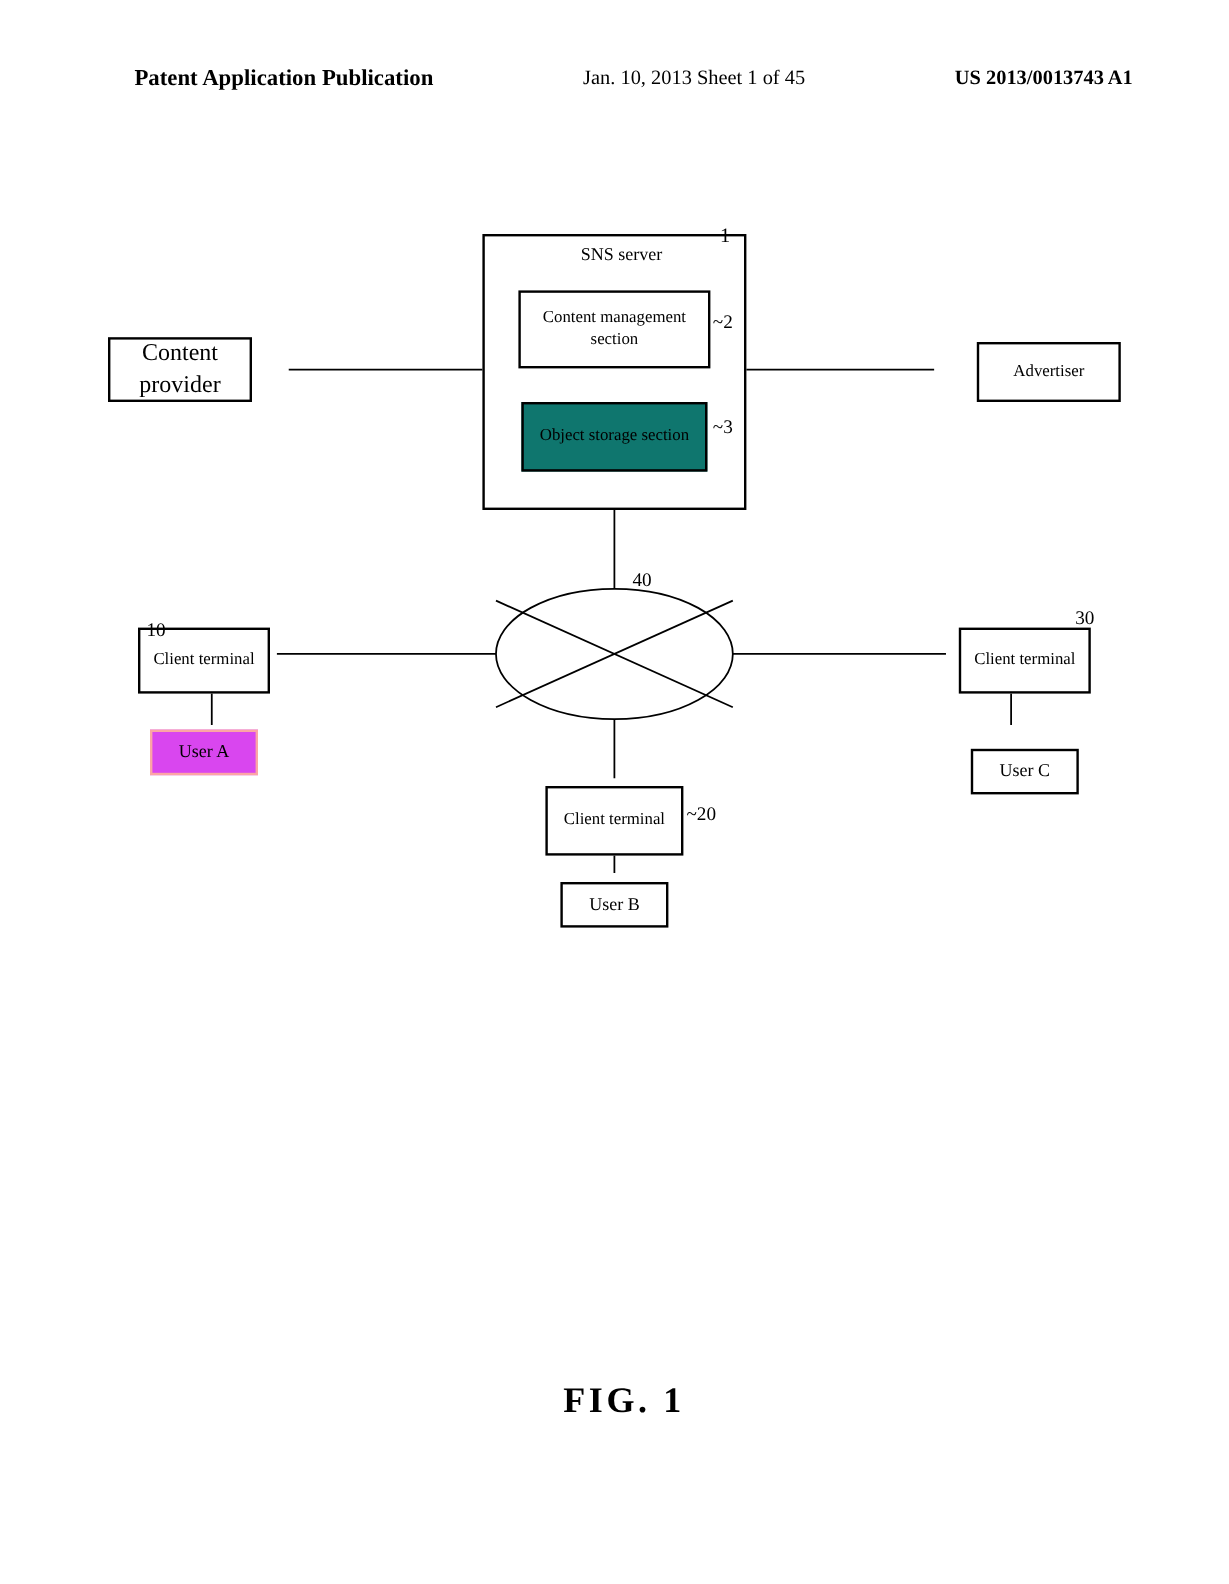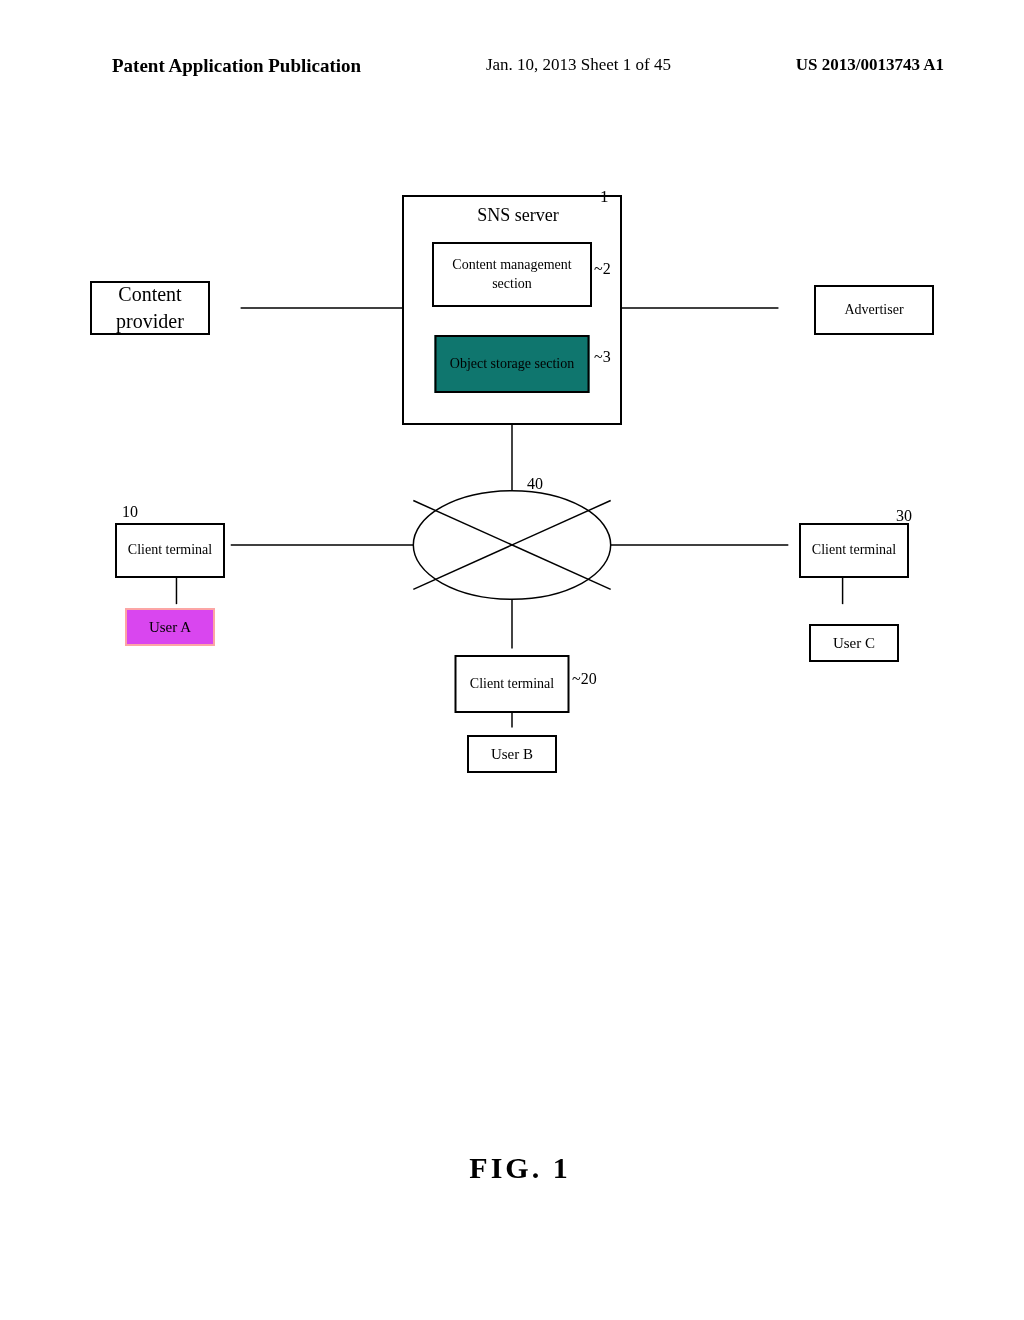--- a/index.html
+++ b/index.html
@@ -113,21 +113,21 @@
 
       <line x1="110" y1="415" x2="110" y2="445" stroke="#000" stroke-width="1.5"></line>
 
       <line x1="450" y1="545" x2="450" y2="570" stroke="#000" stroke-width="1.5"></line>
 
       <line x1="785" y1="415" x2="785" y2="445" stroke="#000" stroke-width="1.5"></line>
 
     </svg>
 
     <div style="position:absolute; width:220px; height:230px; left:50%; transform:translateX(-50%); top:30px; border:2px solid #000; background:#fff;">
-      <div style="position:absolute; top:8px; left:0; right:0; text-align:center; font-size:18px;margin-left:12px;">SNS server</div>
+      <div style="position:absolute; top:8px; left:0; right:0; text-align:center; font-size:15px;margin-left:12px;">SNS server</div>
 
       <div style="position:absolute; width:160px; height:65px; left:50%; transform:translateX(-50%); top:45px; border:2px solid #000; background:#fff; display:flex; align-items:center; justify-content:center; text-align:center; font-size:14px; line-height:1.35;">Content
 management
 section</div>
 
       <div style="position:absolute; width:155px; height:58px; left:50%; transform:translateX(-50%); top:138px; border:2px solid #000; background:#0f766e; display:flex; align-items:center; justify-content:center; text-align:center; font-size:14px; line-height:1.35;">Object storage
 section</div>
     </div>
 
     <div style="position:absolute; top:22px; left:calc(50% + 88px); font-size:17px;">1</div>
@@ -139,21 +139,21 @@
     <div style="position:absolute; width:120px; height:54px; left:30px; top:116px; border:2px solid #000; background:#fff; display:flex; align-items:center; justify-content:center; text-align:center; font-size:20px; line-height:1.35;">Content
 provider</div>
 
     <div style="position:absolute; width:120px; height:50px; right:30px; top:120px; border:2px solid #000; background:#fff; display:flex; align-items:center; justify-content:center; text-align:center; font-size:14px; line-height:1.35;">Advertiser</div>
 
     <div style="position:absolute; top:310px; left:calc(50% + 15px); font-size:16px;text-align:right;">40</div>
 
     <div style="position:absolute; width:110px; height:55px; left:55px; top:358px; border:2px solid #000; background:#fff; display:flex; align-items:center; justify-content:center; text-align:center; font-size:14px; line-height:1.3;">Client
 terminal</div>
 
-    <div style="position:absolute; top:338px; left:62px; font-size:16px;">10</div>
+    <div style="position:absolute; top:352px; left:62px; font-size:16px;">10</div>
 
     <div style="position:absolute; width:110px; height:55px; right:55px; top:358px; border:2px solid #000; background:#fff; display:flex; align-items:center; justify-content:center; text-align:center; font-size:14px; line-height:1.3;">Client
 terminal</div>
 
     <div style="position:absolute; top:342px; right:52px; font-size:16px;">30</div>
 
     <div style="position:absolute; width:115px; height:58px; left:50%; transform:translateX(-50%); top:490px; border:2px solid #000; background:#fff; display:flex; align-items:center; justify-content:center; text-align:center; font-size:14px; line-height:1.3;">Client
 terminal</div>
 
     <div style="position:absolute; top:505px; left:calc(50% + 60px); font-size:16px;">~20</div>

